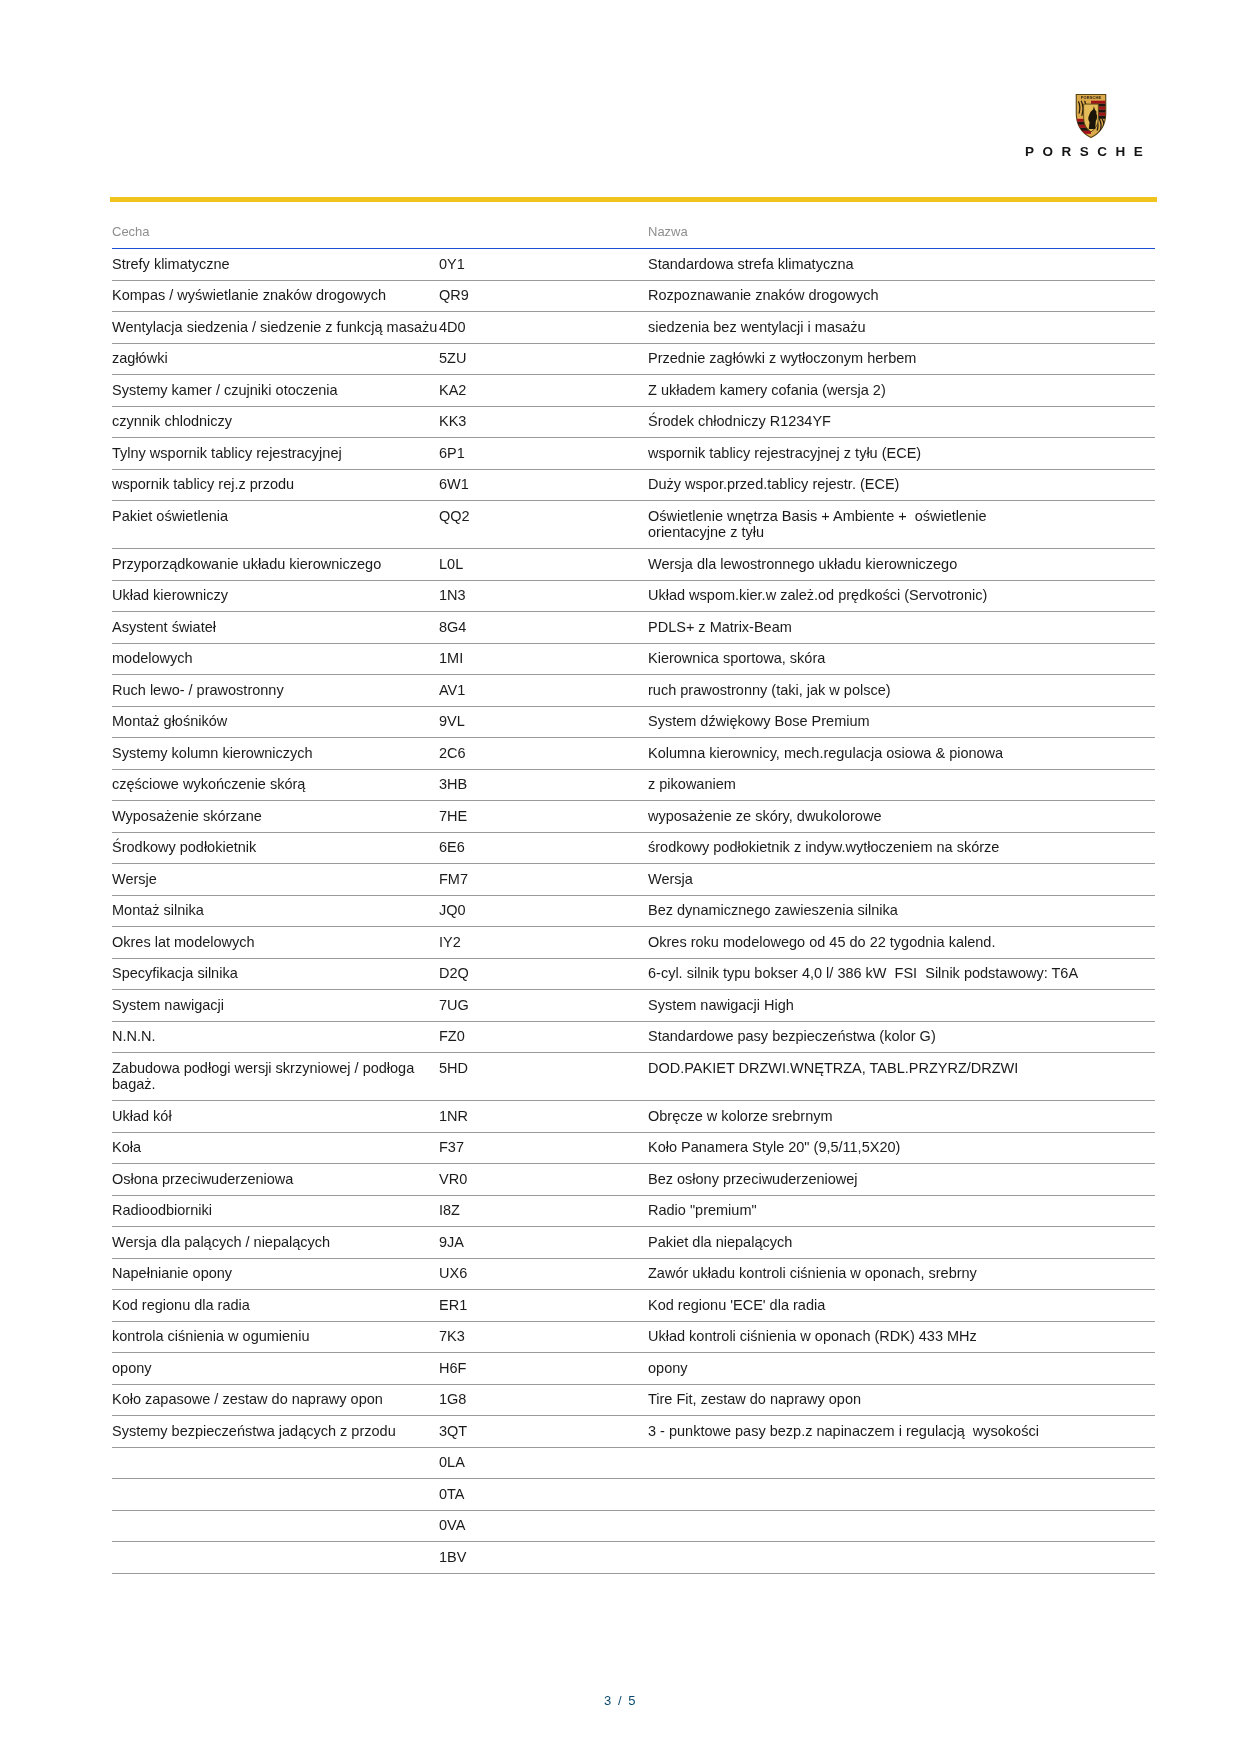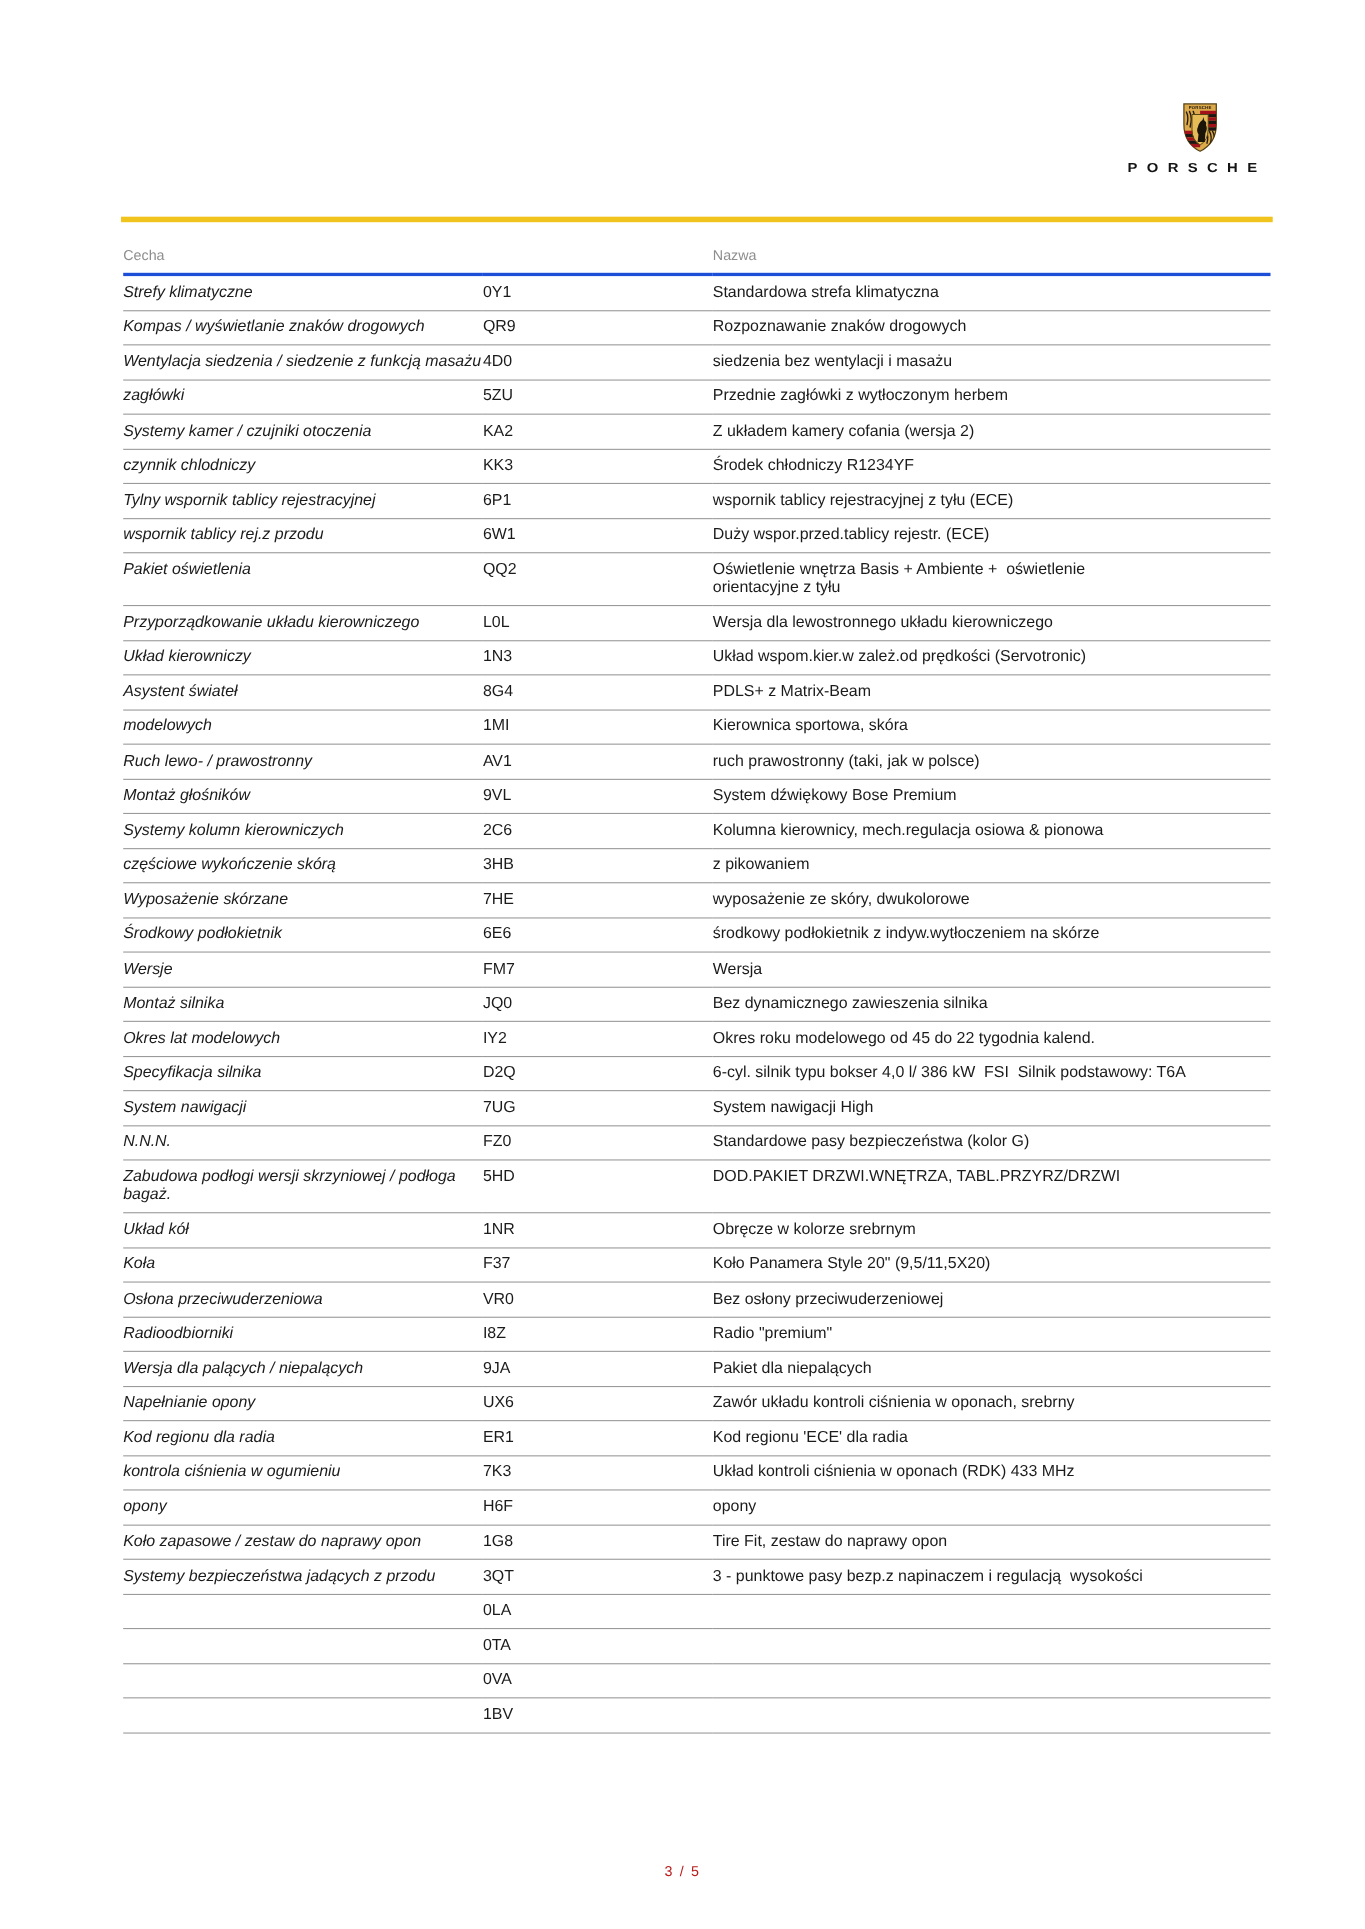--- a/index.html
+++ b/index.html
@@ -25,34 +25,34 @@
   table.spec {
     position:absolute; left:112px; top:224px; width:1043px;
     border-collapse:collapse; table-layout:fixed;
   }
   table.spec col.c1 { width:327px; }
   table.spec col.c2 { width:209px; }
   table.spec col.c3 { width:507px; }
   table.spec th {
     font-size:13px; font-weight:400; color:#8e8e8e;
     text-align:left; padding:0 0 9px 0;
-    border-bottom:3px solid #1d4ed8;
+    border-bottom:1px solid #1d4ed8;
   }
   table.spec td {
     font-size:14.5px; line-height:16.5px; color:#1b1b1b;
     vertical-align:top; text-align:left;
     padding:6.5px 0 7.5px 0;
     border-bottom:1px solid #9a9a9a;
   }
-  td.feature { padding-right:84px;font-style:italic; }
+  td.feature { padding-right:84px; }
   td.name { white-space:pre-wrap; }
   
   .footer {
     position:absolute; left:0; top:1693px; width:100%;
-    text-align:center; font-size:13px; color:#b91c1c; letter-spacing:1.5px;
+    text-align:center; font-size:13px; color:#0c4a6e; letter-spacing:1.5px;
   }
 </style>
 </head>
 <body>
 
 <div class="page">
 
   <div class="brand">
     <svg class="crest-svg" viewBox="0 0 60 82" aria-hidden="true">
       <defs>

